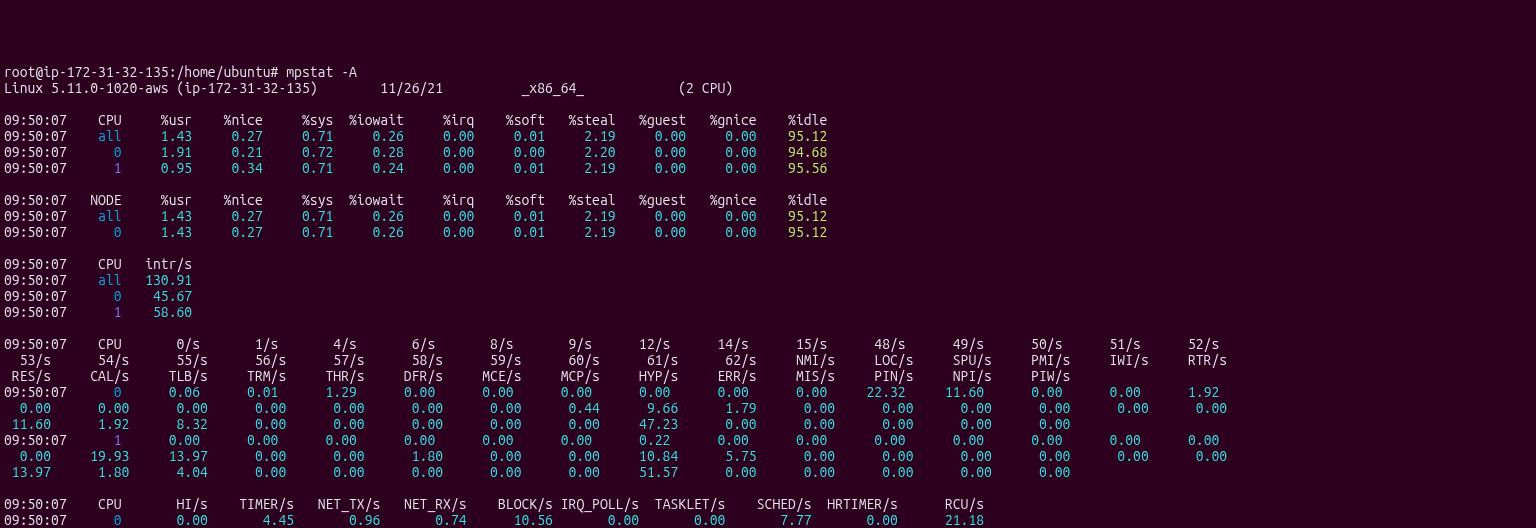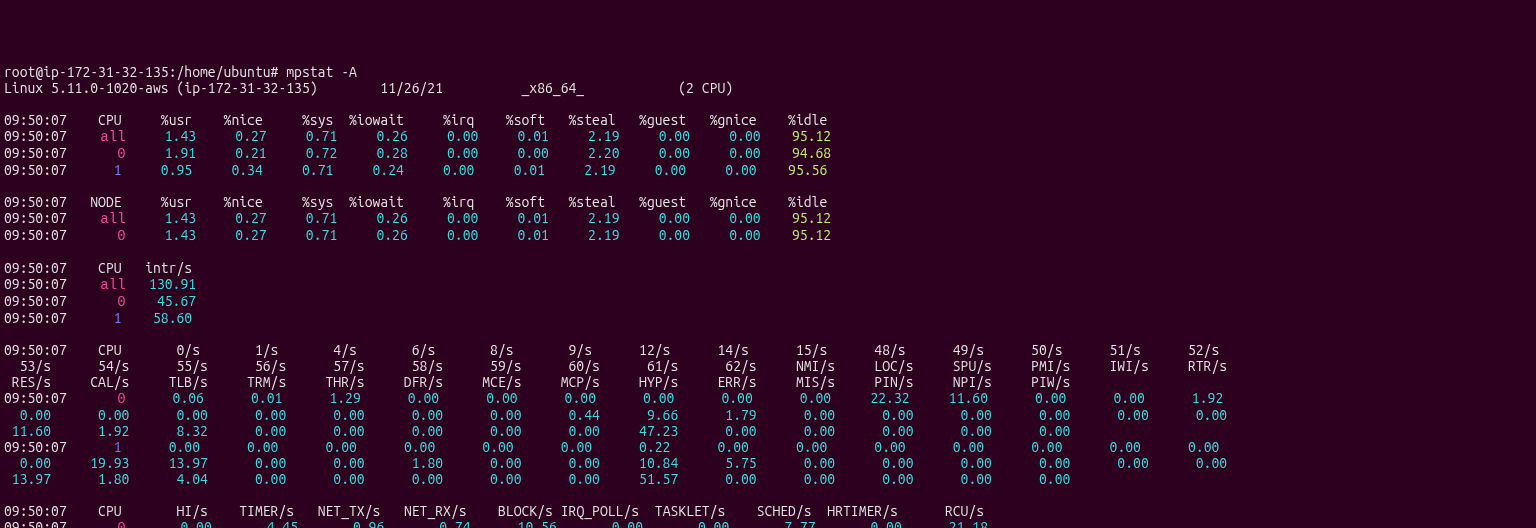--- a/index.html
+++ b/index.html
@@ -14,21 +14,21 @@
     overflow:hidden;
     width:1536px;
     height:528px;
   }
   #term{
     padding:0 4px;
   }
   .white  { color:#e6e6e6; }
   .cyan   { color:#34e2e2; }
   .blue   { color:#7d7dff; }
-  .green  { color:#ec4899;font-family:Liberation Mono, monospace; }
+  .green  { color:#0ea5e9; }
   .red    { color:#bef264; }
 </style>
 </head>
 <body>
 
 
 <div id="term"><div><span class="white">root@ip-172-31-32-135:/home/ubuntu# </span><span class="white">mpstat -A</span></div><div><span class="white">Linux 5.11.0-1020-aws (ip-172-31-32-135)        </span><span class="white">11/26/21          </span><span class="white">_x86_64_            </span><span class="white">(2 CPU)</span></div><div> </div><div><span class="white">09:50:07</span><span class="white">    CPU</span><span class="white">     %usr</span><span class="white">    %nice</span><span class="white">     %sys</span><span class="white">  %iowait</span><span class="white">     %irq</span><span class="white">    %soft</span><span class="white">   %steal</span><span class="white">   %guest</span><span class="white">   %gnice</span><span class="white">    %idle</span></div><div><span class="white">09:50:07</span><span class="green">    all</span><span class="cyan">     1.43</span><span class="cyan">     0.27</span><span class="cyan">     0.71</span><span class="cyan">     0.26</span><span class="cyan">     0.00</span><span class="cyan">     0.01</span><span class="cyan">     2.19</span><span class="cyan">     0.00</span><span class="cyan">     0.00</span><span class="red">    95.12</span></div><div><span class="white">09:50:07</span><span class="green">      0</span><span class="cyan">     1.91</span><span class="cyan">     0.21</span><span class="cyan">     0.72</span><span class="cyan">     0.28</span><span class="cyan">     0.00</span><span class="cyan">     0.00</span><span class="cyan">     2.20</span><span class="cyan">     0.00</span><span class="cyan">     0.00</span><span class="red">    94.68</span></div><div><span class="white">09:50:07</span><span class="blue">      1</span><span class="cyan">     0.95</span><span class="cyan">     0.34</span><span class="cyan">     0.71</span><span class="cyan">     0.24</span><span class="cyan">     0.00</span><span class="cyan">     0.01</span><span class="cyan">     2.19</span><span class="cyan">     0.00</span><span class="cyan">     0.00</span><span class="red">    95.56</span></div><div> </div><div><span class="white">09:50:07</span><span class="white">   NODE</span><span class="white">     %usr</span><span class="white">    %nice</span><span class="white">     %sys</span><span class="white">  %iowait</span><span class="white">     %irq</span><span class="white">    %soft</span><span class="white">   %steal</span><span class="white">   %guest</span><span class="white">   %gnice</span><span class="white">    %idle</span></div><div><span class="white">09:50:07</span><span class="green">    all</span><span class="cyan">     1.43</span><span class="cyan">     0.27</span><span class="cyan">     0.71</span><span class="cyan">     0.26</span><span class="cyan">     0.00</span><span class="cyan">     0.01</span><span class="cyan">     2.19</span><span class="cyan">     0.00</span><span class="cyan">     0.00</span><span class="red">    95.12</span></div><div><span class="white">09:50:07</span><span class="green">      0</span><span class="cyan">     1.43</span><span class="cyan">     0.27</span><span class="cyan">     0.71</span><span class="cyan">     0.26</span><span class="cyan">     0.00</span><span class="cyan">     0.01</span><span class="cyan">     2.19</span><span class="cyan">     0.00</span><span class="cyan">     0.00</span><span class="red">    95.12</span></div><div> </div><div><span class="white">09:50:07</span><span class="white">    CPU</span><span class="white">   intr/s</span></div><div><span class="white">09:50:07</span><span class="green">    all</span><span class="cyan">   130.91</span></div><div><span class="white">09:50:07</span><span class="green">      0</span><span class="cyan">    45.67</span></div><div><span class="white">09:50:07</span><span class="blue">      1</span><span class="cyan">    58.60</span></div><div> </div><div><span class="white">09:50:07    CPU</span><span class="white">       0/s</span><span class="white">       1/s</span><span class="white">       4/s</span><span class="white">       6/s</span><span class="white">       8/s</span><span class="white">       9/s</span><span class="white">      12/s</span><span class="white">      14/s</span><span class="white">      15/s</span><span class="white">      48/s</span><span class="white">      49/s</span><span class="white">      50/s</span><span class="white">      51/s</span><span class="white">      52/s</span></div><div><span class="white">  53/s</span><span class="white">      54/s</span><span class="white">      55/s</span><span class="white">      56/s</span><span class="white">      57/s</span><span class="white">      58/s</span><span class="white">      59/s</span><span class="white">      60/s</span><span class="white">      61/s</span><span class="white">      62/s</span><span class="white">     NMI/s</span><span class="white">     LOC/s</span><span class="white">     SPU/s</span><span class="white">     PMI/s</span><span class="white">     IWI/s</span><span class="white">     RTR/s</span></div><div><span class="white"> RES/s</span><span class="white">     CAL/s</span><span class="white">     TLB/s</span><span class="white">     TRM/s</span><span class="white">     THR/s</span><span class="white">     DFR/s</span><span class="white">     MCE/s</span><span class="white">     MCP/s</span><span class="white">     HYP/s</span><span class="white">     ERR/s</span><span class="white">     MIS/s</span><span class="white">     PIN/s</span><span class="white">     NPI/s</span><span class="white">     PIW/s</span></div><div><span class="white">09:50:07</span><span class="green">      0</span><span class="cyan">      0.06</span><span class="cyan">      0.01</span><span class="cyan">      1.29</span><span class="cyan">      0.00</span><span class="cyan">      0.00</span><span class="cyan">      0.00</span><span class="cyan">      0.00</span><span class="cyan">      0.00</span><span class="cyan">      0.00</span><span class="cyan">     22.32</span><span class="cyan">     11.60</span><span class="cyan">      0.00</span><span class="cyan">      0.00</span><span class="cyan">      1.92</span></div><div><span class="cyan">  0.00</span><span class="cyan">      0.00</span><span class="cyan">      0.00</span><span class="cyan">      0.00</span><span class="cyan">      0.00</span><span class="cyan">      0.00</span><span class="cyan">      0.00</span><span class="cyan">      0.44</span><span class="cyan">      9.66</span><span class="cyan">      1.79</span><span class="cyan">      0.00</span><span class="cyan">      0.00</span><span class="cyan">      0.00</span><span class="cyan">      0.00</span><span class="cyan">      0.00</span><span class="cyan">      0.00</span></div><div><span class="cyan"> 11.60</span><span class="cyan">      1.92</span><span class="cyan">      8.32</span><span class="cyan">      0.00</span><span class="cyan">      0.00</span><span class="cyan">      0.00</span><span class="cyan">      0.00</span><span class="cyan">      0.00</span><span class="cyan">     47.23</span><span class="cyan">      0.00</span><span class="cyan">      0.00</span><span class="cyan">      0.00</span><span class="cyan">      0.00</span><span class="cyan">      0.00</span></div><div><span class="white">09:50:07</span><span class="blue">      1</span><span class="cyan">      0.00</span><span class="cyan">      0.00</span><span class="cyan">      0.00</span><span class="cyan">      0.00</span><span class="cyan">      0.00</span><span class="cyan">      0.00</span><span class="cyan">      0.22</span><span class="cyan">      0.00</span><span class="cyan">      0.00</span><span class="cyan">      0.00</span><span class="cyan">      0.00</span><span class="cyan">      0.00</span><span class="cyan">      0.00</span><span class="cyan">      0.00</span></div><div><span class="cyan">  0.00</span><span class="cyan">     19.93</span><span class="cyan">     13.97</span><span class="cyan">      0.00</span><span class="cyan">      0.00</span><span class="cyan">      1.80</span><span class="cyan">      0.00</span><span class="cyan">      0.00</span><span class="cyan">     10.84</span><span class="cyan">      5.75</span><span class="cyan">      0.00</span><span class="cyan">      0.00</span><span class="cyan">      0.00</span><span class="cyan">      0.00</span><span class="cyan">      0.00</span><span class="cyan">      0.00</span></div><div><span class="cyan"> 13.97</span><span class="cyan">      1.80</span><span class="cyan">      4.04</span><span class="cyan">      0.00</span><span class="cyan">      0.00</span><span class="cyan">      0.00</span><span class="cyan">      0.00</span><span class="cyan">      0.00</span><span class="cyan">     51.57</span><span class="cyan">      0.00</span><span class="cyan">      0.00</span><span class="cyan">      0.00</span><span class="cyan">      0.00</span><span class="cyan">      0.00</span></div><div> </div><div><span class="white">09:50:07</span><span class="white">    CPU</span><span class="white">       HI/s</span><span class="white">    TIMER/s</span><span class="white">   NET_TX/s</span><span class="white">   NET_RX/s</span><span class="white">    BLOCK/s</span><span class="white"> IRQ_POLL/s</span><span class="white">  TASKLET/s</span><span class="white">    SCHED/s</span><span class="white">  HRTIMER/s</span><span class="white">      RCU/s</span></div><div><span class="white">09:50:07</span><span class="green">      0</span><span class="cyan">       0.00</span><span class="cyan">       4.45</span><span class="cyan">       0.96</span><span class="cyan">       0.74</span><span class="cyan">      10.56</span><span class="cyan">       0.00</span><span class="cyan">       0.00</span><span class="cyan">       7.77</span><span class="cyan">       0.00</span><span class="cyan">      21.18</span></div></div>
 
 
 

